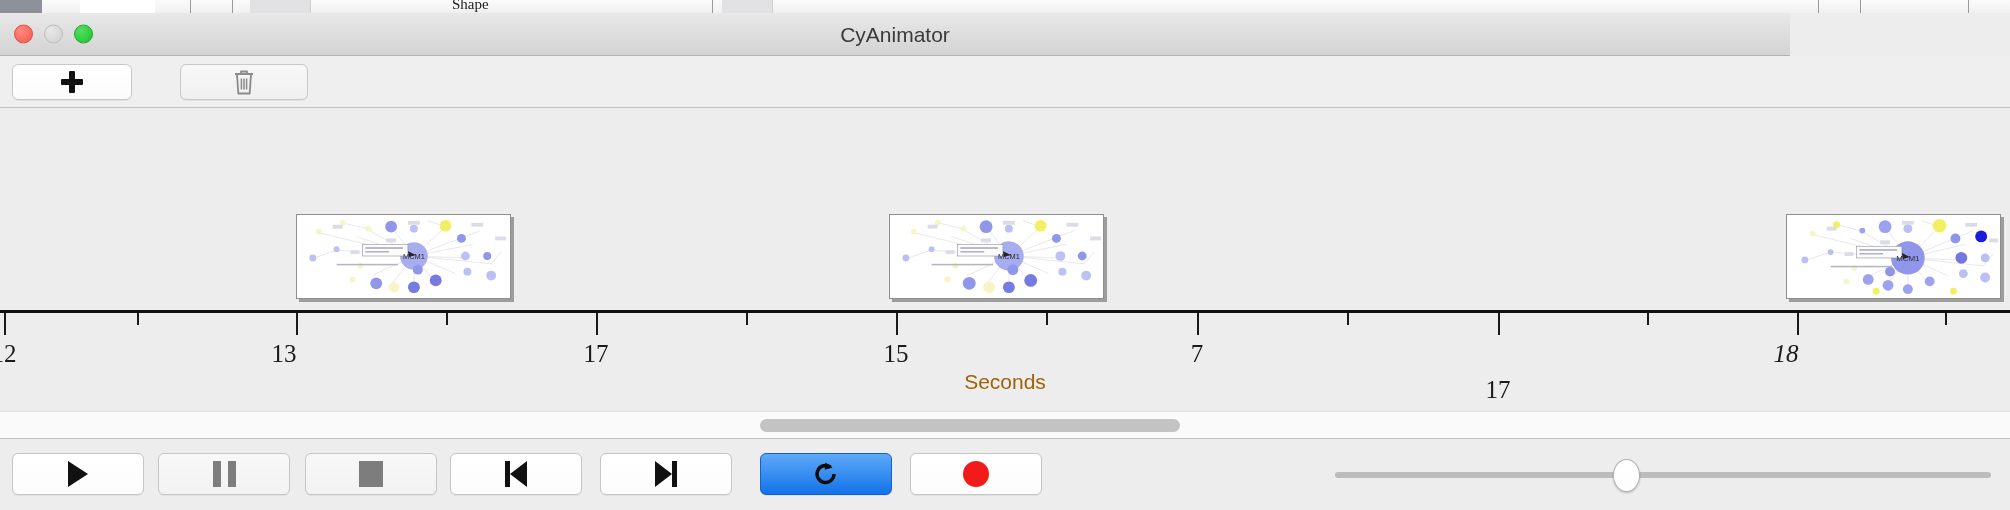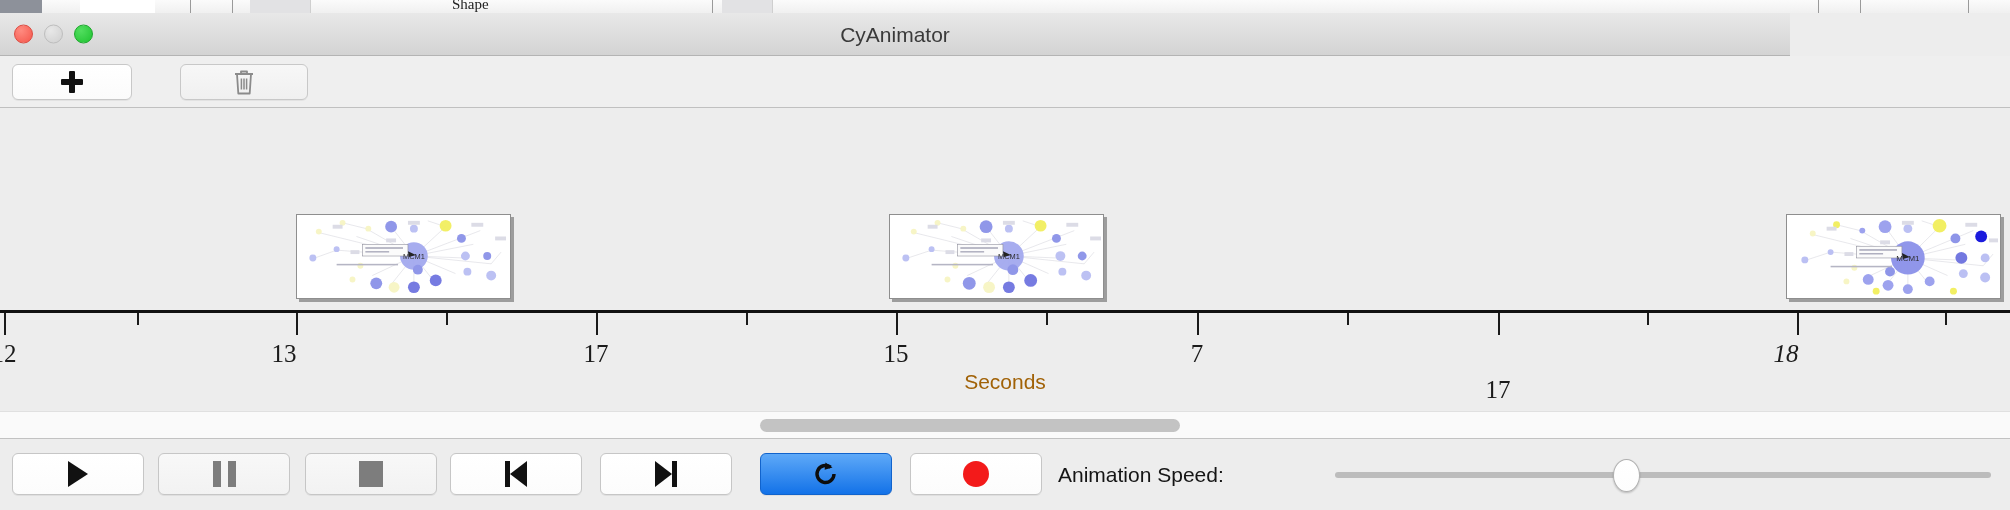--- a/index.html
+++ b/index.html
@@ -551,19 +551,18 @@
     <svg width="30" height="30" viewBox="0 0 30 30">
       <path d="M23 15 A8.5 8.5 0 1 1 19.6 8.2" fill="none" stroke="#0d0d0d" stroke-width="3.4" stroke-linecap="butt"></path>
       <path d="M14.5 3.5 L21.5 8.6 L13.6 10.8 Z" fill="#0d0d0d"></path>
     </svg>
   </div>
 
   <div class="tp-btn" id="tp-record">
     <span class="ico-record"></span>
   </div>
 
-  <div class="speed-label">Animation Speed:</div>
 
   <div class="slider">
     <div class="slider-track"></div>
     <div class="slider-thumb"></div>
   </div>
 </div>
 
 </body></html>

